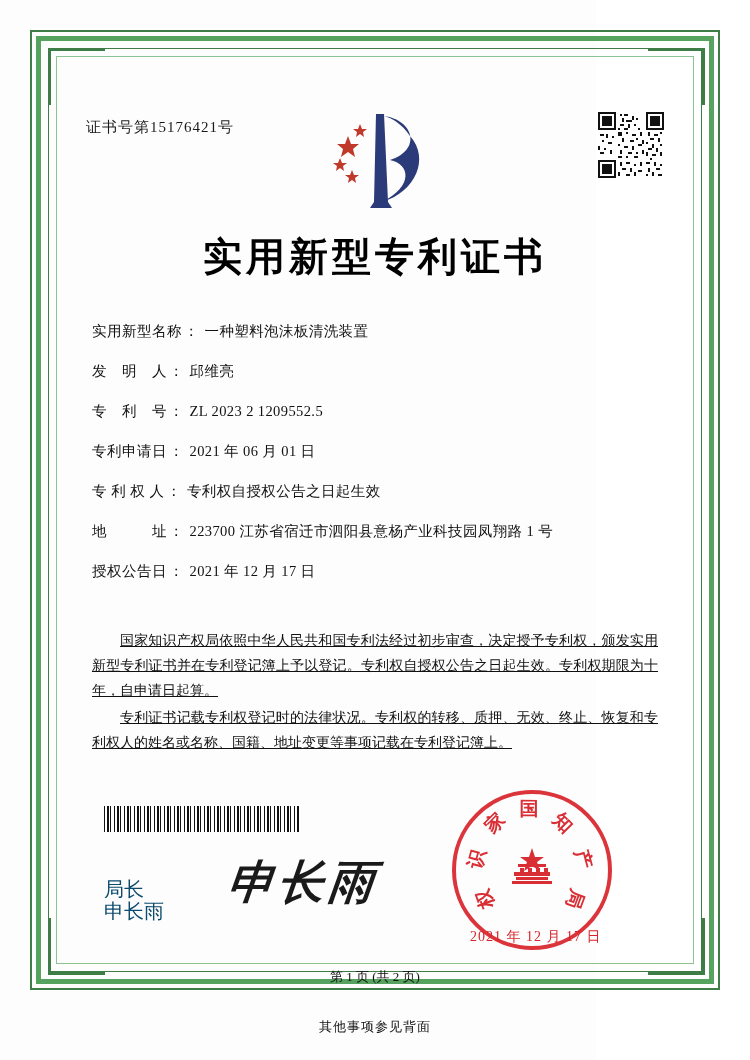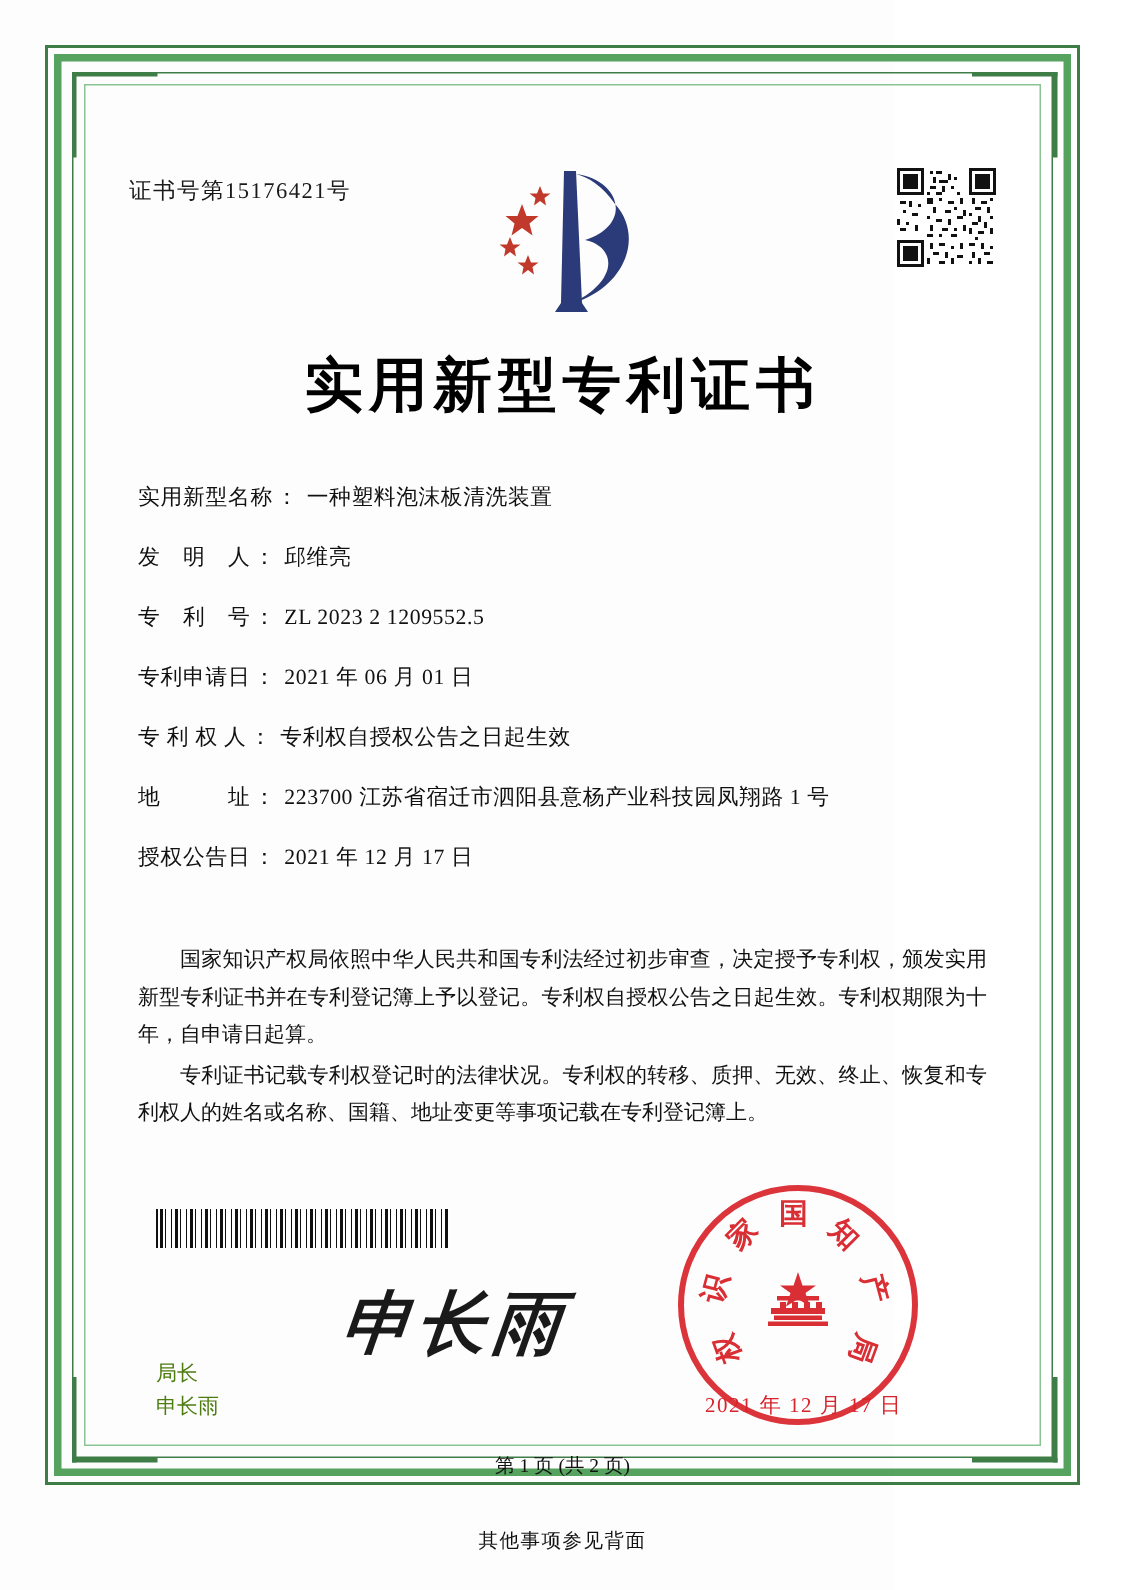--- a/index.html
+++ b/index.html
@@ -136,41 +136,42 @@
     left: 92px; top: 628px;
     width: 566px;
     font-size: 14px;
     line-height: 25px;
     text-align: justify;
     color: #111;
   }
   .paragraphs p {
     margin: 0 0 2px 0;
     text-indent: 28px;
+    text-decoration: underline;
   }
 
   
   .barcode {
     position: absolute;
     left: 104px; top: 806px;
     width: 196px; height: 26px;
     background-image: repeating-linear-gradient(
       to right,
       #111 0px, #111 1px, #fff 1px, #fff 3px,
       #111 3px, #111 5px, #fff 5px, #fff 6px,
       #111 6px, #111 7px, #fff 7px, #fff 10px);
   }
 
   
   .sig-label {
     position: absolute;
-    left: 104px; top: 906px;
-    font-size: 14px;
+    left: 104px; top: 878px;
+    font-size: 20px;
     line-height: 22px;
-    color: #4d7c0f;
+    color: #0c4a6e;
   }
   .sig-script {
     position: absolute;
     left: 228px; top: 852px;
     font-size: 46px;
     font-family: "Liberation Serif", "DejaVu Serif", serif;
     font-style: italic;
     font-weight: bold;
     color: #1a1a1a;
     letter-spacing: 4px;

